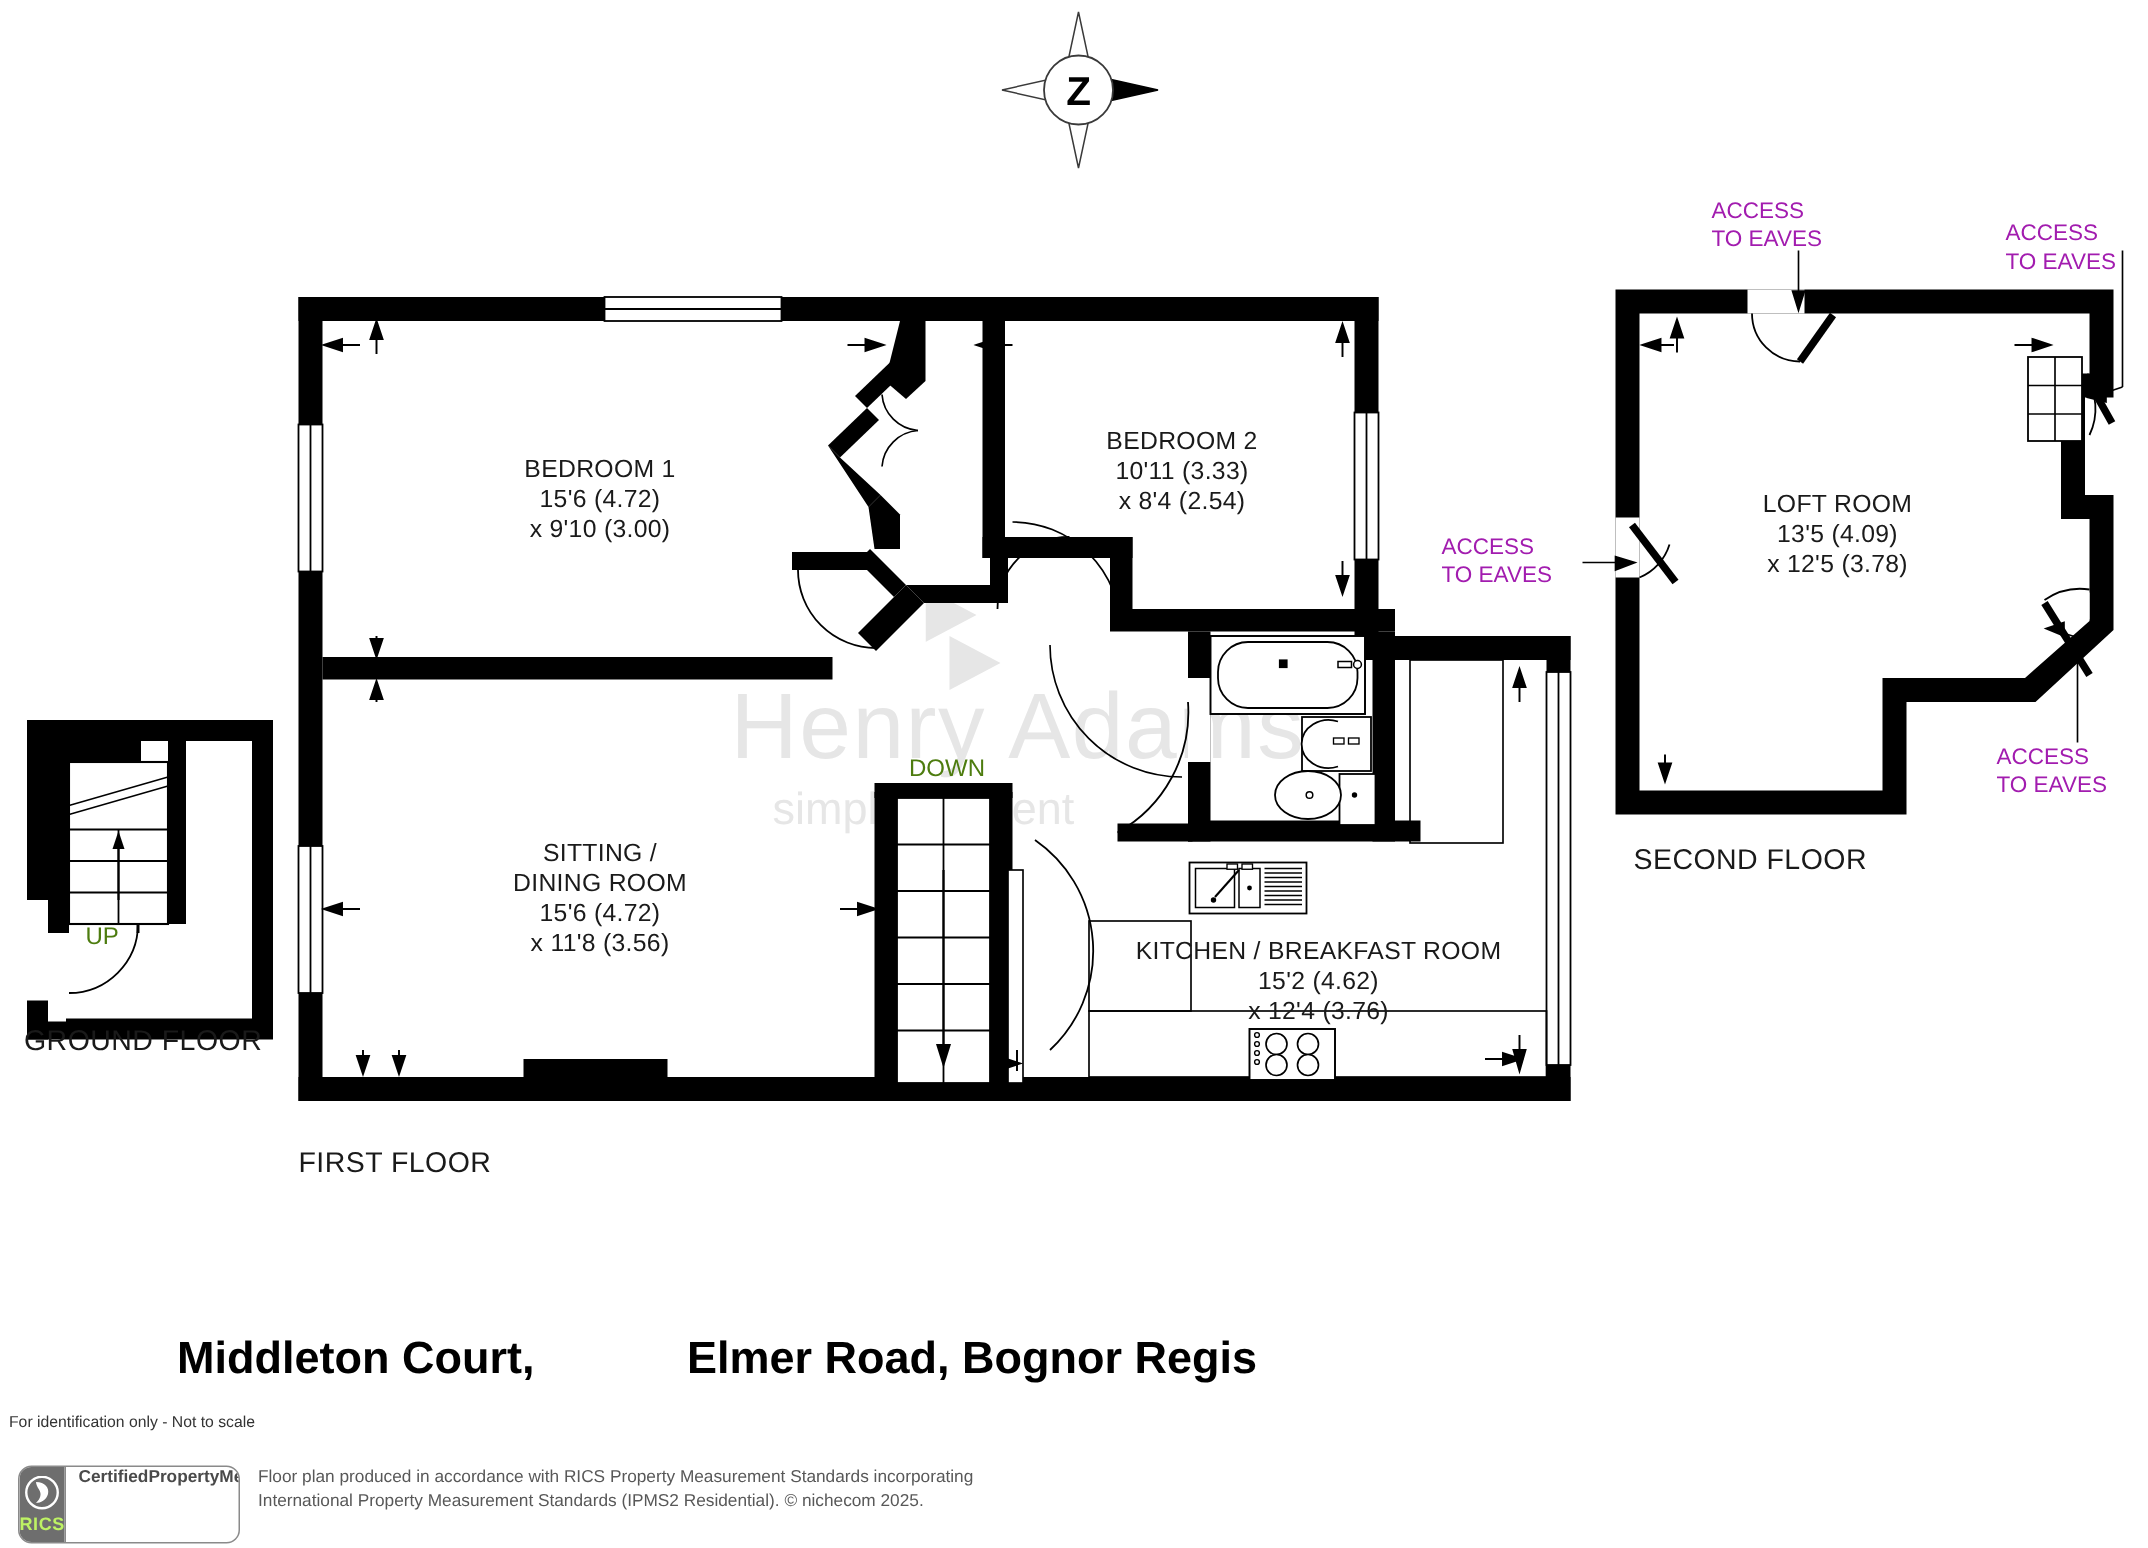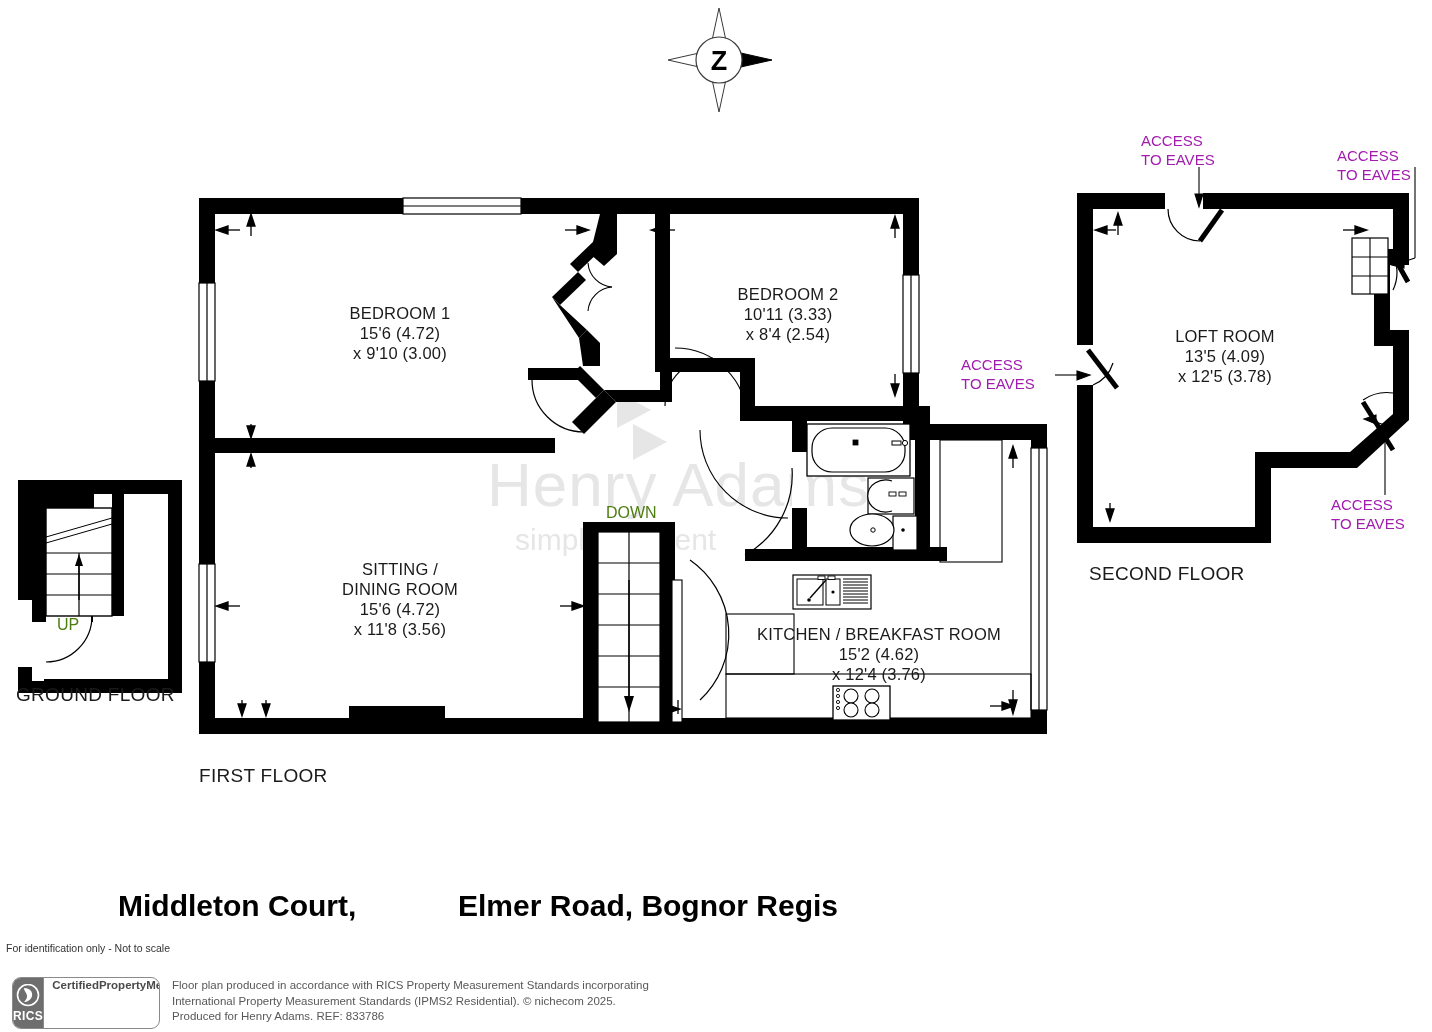--- a/index.html
+++ b/index.html
@@ -109,21 +109,21 @@
     align-items: stretch;
     overflow: hidden;
   }
   .rics-mark {
     width: 58px;
     background: #6e6e6e;
     display: flex;
     flex-direction: column;
     align-items: center;
     justify-content: center;
-    color: #ffffff;
+    color: #bef264;
   }
   .rics-mark .rm-emblem {
     font-size: 21px;
     line-height: 21px;
     margin-bottom: 1px;
   }
   .rics-mark .rm-word {
     font-family: "Liberation Sans", sans-serif;
     font-weight: bold;
     font-size: 12px;
@@ -569,16 +569,15 @@
       <span>Measurer</span>
     </div>
   </div>
 
   <div class="legal-block" style="left:172px; top:978px;">
     <div>Floor plan produced in accordance with RICS Property Measurement Standards incorporating</div>
     <div>
       <span>International Property Measurement Standards (IPMS2 Residential).</span>
       <span class="copy-niche">© nichecom 2025.</span>
     </div>
-    <div>Produced for Henry Adams.   REF: 833786</div>
   </div>
 
 </div>
 
 </body></html>

